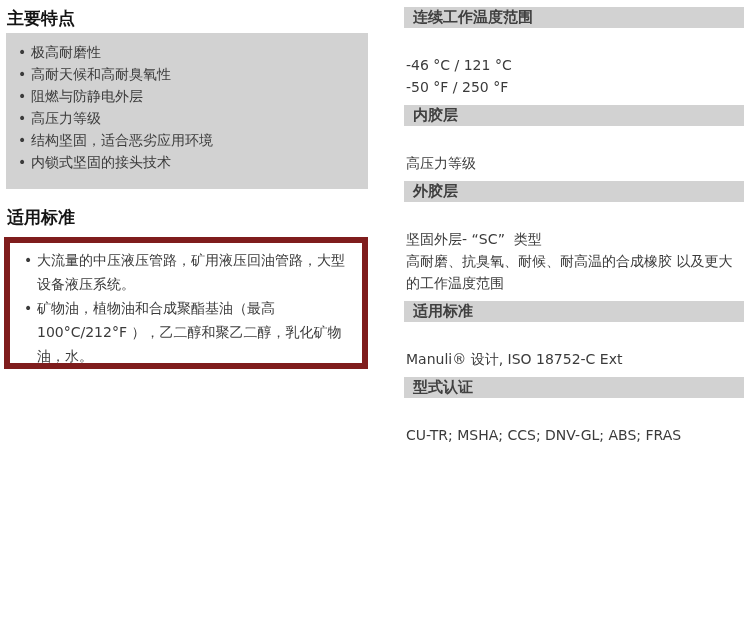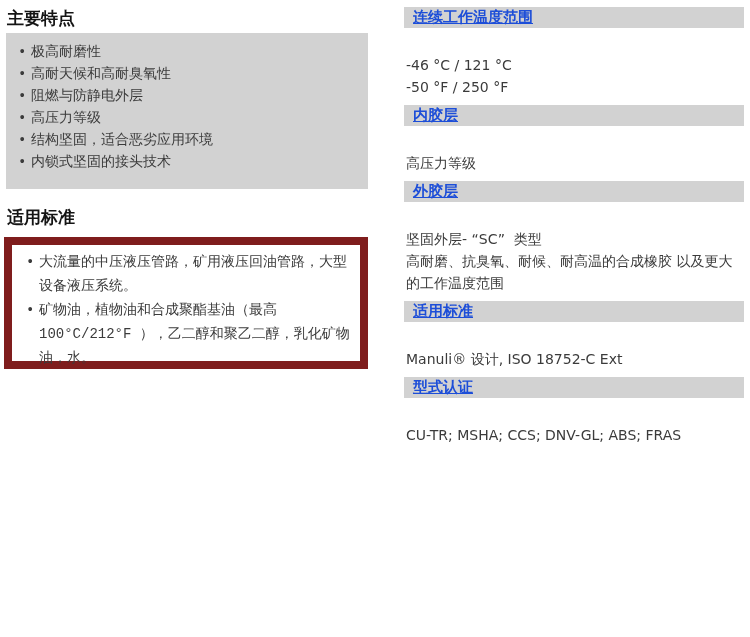--- a/index.html
+++ b/index.html
@@ -41,21 +41,20 @@
     width: 362px;
     height: 156px;
     background: #d2d2d2;
     box-sizing: border-box;
     padding: 8px 12px 0 12px;
   }
   .bullet-list {
     list-style: none;
     margin: 0;
     padding: 0;
-    font-family: Liberation Mono, monospace;
   }
   .bullet-list li {
     position: relative;
     padding-left: 13px;
     font-size: 14px;
     line-height: 22px;
     color: #3b3b3b;
   }
   .bullet-list li::before {
     content: "•";
@@ -64,21 +63,21 @@
     top: 0;
     color: #3b3b3b;
   }
   .highlight-box {
     position: absolute;
     left: 4px;
     top: 237px;
     width: 364px;
     height: 132px;
     box-sizing: border-box;
-    border: 8px solid #7f1d1d;
+    border: 6px solid #7f1d1d;
     background: #ffffff;
     padding: 5px 8px 0 14px;
   }
   .highlight-box .bullet-list li {
     line-height: 24px;
   }
   
   .right-col {
     position: absolute;
     left: 404px;
@@ -89,22 +88,21 @@
   .section-bar {
     height: 21px;
     background: #d2d2d2;
     box-sizing: border-box;
     padding-left: 9px;
   }
   .section-bar .section-title {
     font-size: 15px;
     line-height: 21px;
     font-weight: bold;
-    color: #1d4ed8;
-    text-decoration: underline;
+    color: #404040;
   }
   .section-body {
     padding: 6px 0 7px 2px;
     font-size: 14px;
     line-height: 22px;
     color: #3b3b3b;
     white-space: pre-wrap;
     margin-top: 20px;
   }
 </style>

